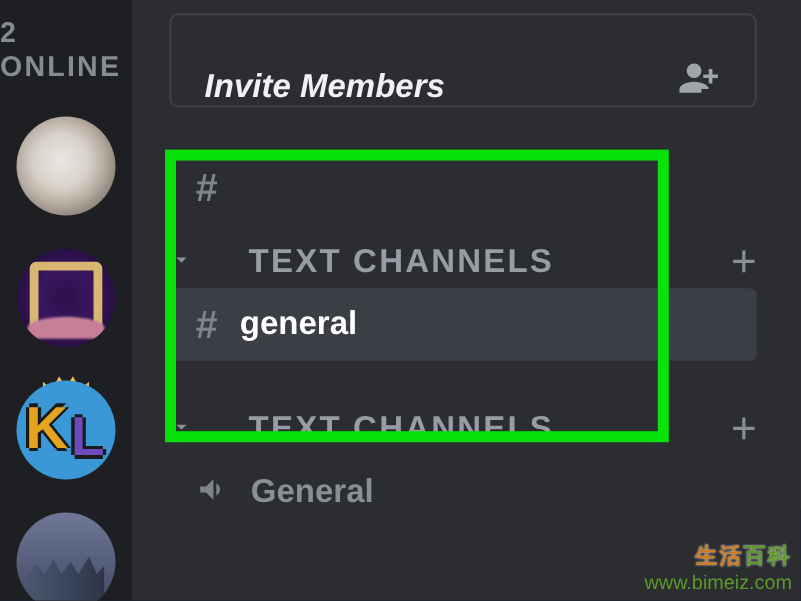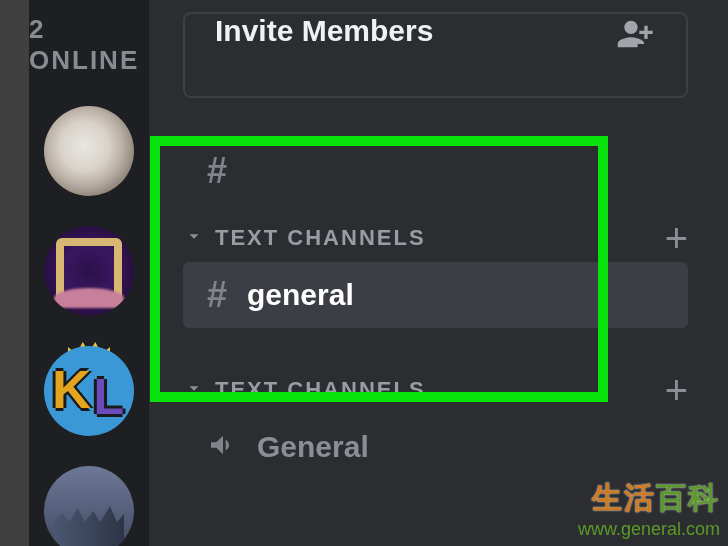--- a/index.html
+++ b/index.html
@@ -1,64 +1,64 @@
 <!DOCTYPE html>
 <html><head>
 <meta charset="utf-8">
 <style>
   * { box-sizing: border-box; margin: 0; padding: 0; }
   html, body { width: 728px; height: 546px; overflow: hidden; font-family: "Helvetica Neue", Arial, sans-serif; background:#2b2d31; }
-  .app { display:flex; width:728px; height:546px; background:#404040; position:relative;padding-left:29px; }
+  .app { display:flex; width:728px; height:546px; background:#0f172a; position:relative; }
 
   
   .rail { width:120px; background:#1e1f22; display:flex; flex-direction:column; align-items:center; padding-top:14px; gap:30px; }
   .status { color:#878b92; font-size:26px; font-weight:600; letter-spacing:2px; }
   .srv { width:90px; height:90px; border-radius:45px; flex:0 0 90px; position:relative; display:flex; align-items:center; justify-content:center; }
   .srv .core { width:90px; height:90px; border-radius:45px; }
   .srv1 .core { background: radial-gradient(circle at 45% 45%, #e9e7e3 0%, #d8d2c9 35%, #b9aea3 55%, #746a61 85%); }
   .srv2 .core { background: radial-gradient(circle at 50% 50%, #2b104a 0%, #3b1660 40%, #160a26 100%); position:relative; overflow:hidden; }
   .srv2 .core::before{content:"";position:absolute;inset:12px;border:8px solid #d8b772;border-radius:6px;}
   .srv2 .core::after{content:"";position:absolute;left:10px;bottom:8px;width:70px;height:20px;background:#c77f9a;border-radius:50% 50% 0 0;filter:blur(1px);}
   .srv3 .core { background:#3a98d6; position:relative; overflow:hidden; }
   .srv3 .core::before{content:"K";position:absolute;left:8px;top:12px;font-size:54px;font-weight:900;color:#e3a51f;text-shadow:-3px 0 #1a1a1a, 3px 0 #1a1a1a, 0 -3px #1a1a1a, 0 3px #1a1a1a;}
   .srv3 .core::after{content:"L";position:absolute;right:10px;top:22px;font-size:50px;font-weight:900;color:#6b4bbd;text-shadow:-3px 0 #1a1a1a, 3px 0 #1a1a1a, 0 -3px #1a1a1a, 0 3px #1a1a1a;}
   .crown{position:absolute;top:-6px;left:50%;transform:translateX(-50%);width:42px;height:20px;background:#e8c249;clip-path:polygon(0 100%,0 35%,20% 70%,35% 10%,50% 60%,65% 10%,80% 70%,100% 35%,100% 100%);}
   .srv4 .core { background: linear-gradient(#6e7897 0%, #3e475f 100%); position:relative; overflow:hidden;}
   .srv4 .core::after{content:"";position:absolute;left:10px;right:10px;bottom:10px;height:40px;background:linear-gradient(90deg,#4a5670,#2d3547);clip-path:polygon(0 100%,0 40%,12% 18%,22% 40%,34% 6%,44% 40%,56% 12%,66% 40%,80% 0%,90% 40%,100% 20%,100% 100%);}
 
   
   .main { flex:1; background:#2b2d31; padding:0 40px 0 34px; display:flex; flex-direction:column; }
-  .inviteCard { margin-top:12px; height:86px; border:2px solid #3c3f45; border-radius:8px; background:#2b2d31; display:flex; align-items:flex-start; justify-content:space-between; padding:0 30px; }
+  .inviteCard { margin-top:12px; height:86px; border:2px solid #3c3f45; border-radius:8px; background:#2b2d31; display:flex; align-items:flex-end; justify-content:space-between; padding:0 30px;font-style:italic; }
   .inviteText { color:#f0f1f3; font-size:30px; font-weight:700; }
   .inviteIcon svg { width:40px; height:40px; fill:#a0a4ab; }
 
   .spacer { height:40px; }
 
   .chanRow { display:flex; align-items:center; height:66px; padding-left:24px; border-radius:6px; }
   .chanRow .hash { color:#7f848c; font-size:36px; font-weight:700; margin-right:20px; }
   .chanRow .cname { color:#8a8f97; font-size:30px; font-weight:700; }
   .chanRow.sel { background:#3b3e44; }
   .chanRow.sel .cname { color:#ffffff; }
 
   .catRow { display:flex; align-items:center; justify-content:space-between; height:48px; margin-top:10px; }
   .catLeft { display:flex; align-items:center; gap:10px; }
   .catChevron svg { width:22px; height:22px; fill:#8a8f97; }
-  .catLabel { color:#989da5; font-size:22px; font-weight:800; letter-spacing:2px; }
+  .catLabel { color:#989da5; font-size:30px; font-weight:800; letter-spacing:2px;margin-left:40px; }
   .catPlus { color:#8a8f97; font-size:40px; font-weight:400; line-height:1; }
 
   .volIcon svg { width:32px; height:32px; fill:#7f848c; margin-right:18px; }
   .voiceRow { display:flex; align-items:center; height:66px; padding-left:24px; }
   .voiceRow .cname { color:#8a8f97; font-size:30px; font-weight:700; }
 
   
   .hl { position:absolute; left:150px; top:136px; width:458px; height:266px; border:10px solid #06e20a; pointer-events:none; }
 
   
   .wm { position:absolute; right:8px; bottom:6px; text-align:right; font-family: "Songti SC","SimSun",serif; }
-  .wm .l1 { font-size:30px; font-weight:700; color:#d07a1d; text-shadow:0 0 2px #fff; letter-spacing:2px; }
+  .wm .l1 { font-size:20px; font-weight:700; color:#d07a1d; text-shadow:0 0 2px #fff; letter-spacing:2px; }
   .wm .l1 .g { color:#5b9a28; }
   .wm .l2 { font-size:18px; color:#5b9a28; font-family:Arial, sans-serif; }
 </style>
 </head>
 <body>
 
 <div class="app">
 
   <div class="rail">
     <div class="status">2 ONLINE</div>
@@ -133,16 +133,16 @@
       </span>
       <span class="cname">General</span>
     </div>
 
   </div>
 
   <div class="hl"></div>
 
   <div class="wm">
     <div class="l1"><span>生活</span><span class="g">百科</span></div>
-    <div class="l2">www.general.com</div>
+    <div class="l2">www.bimeiz.com</div>
   </div>
 
 </div>
 
 </body></html>

